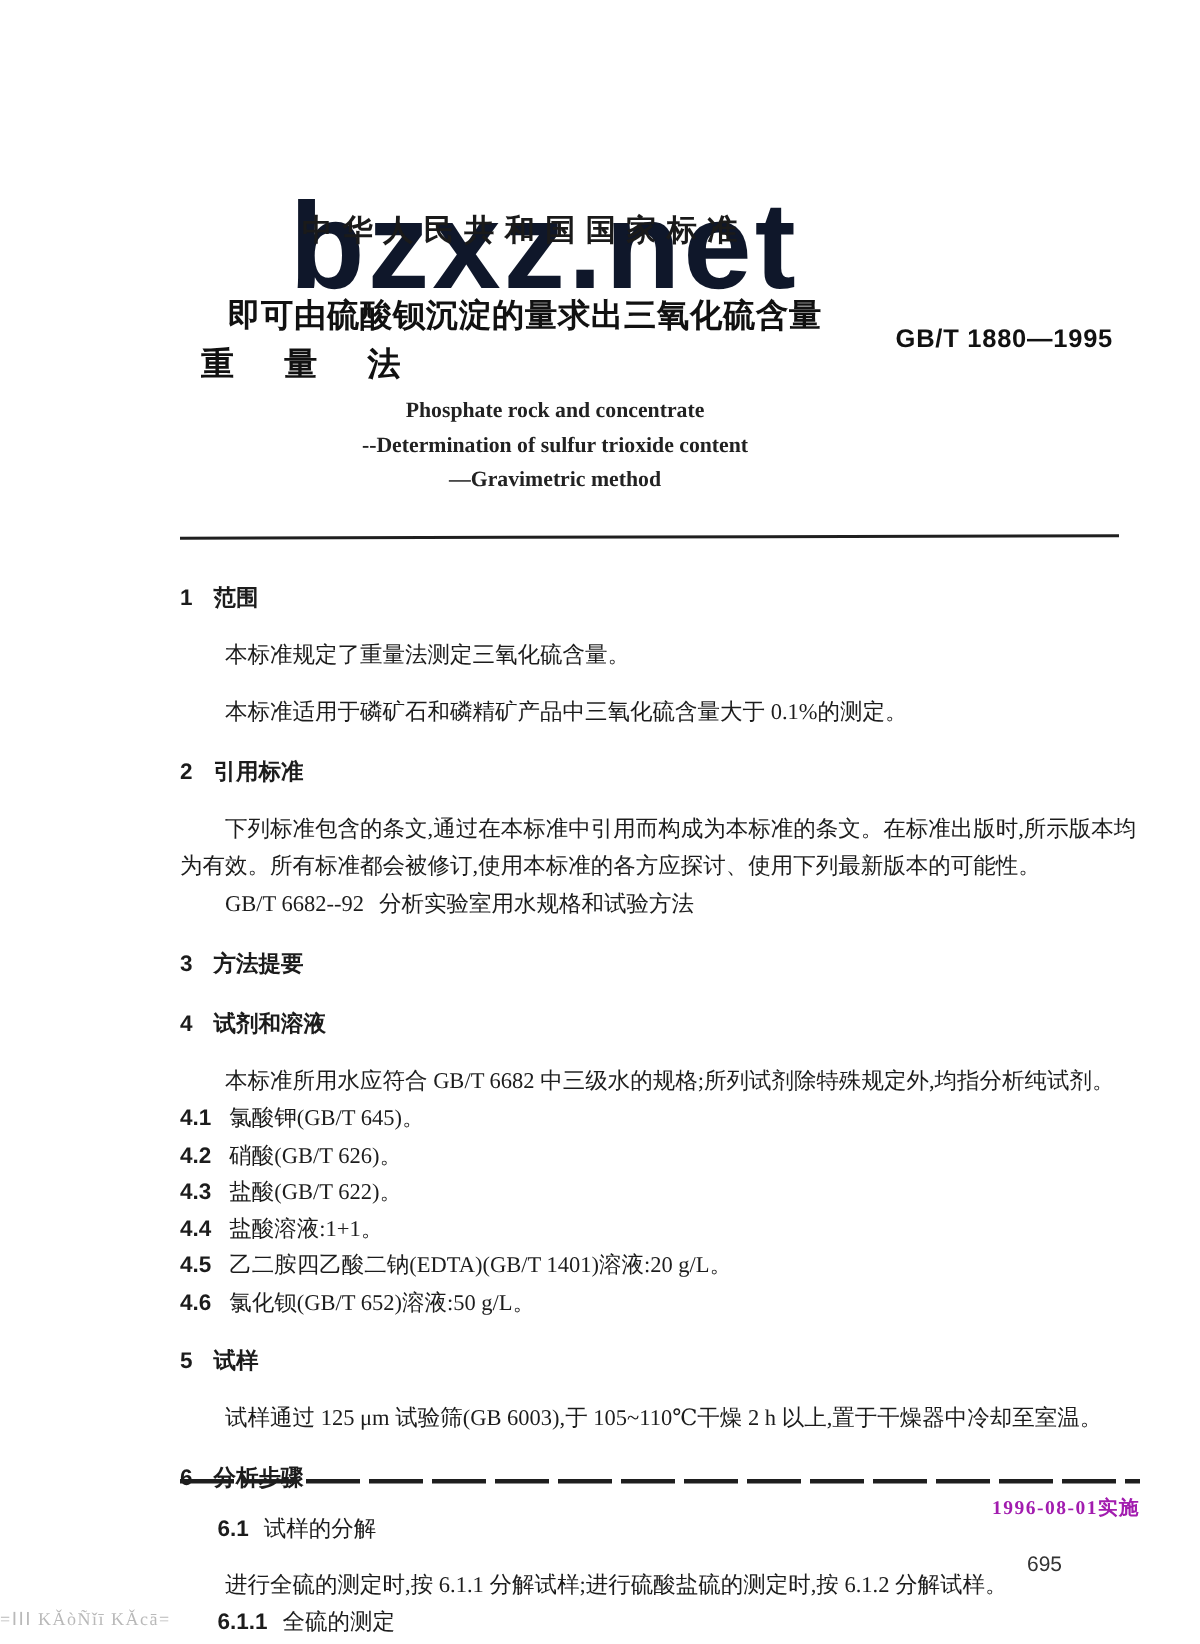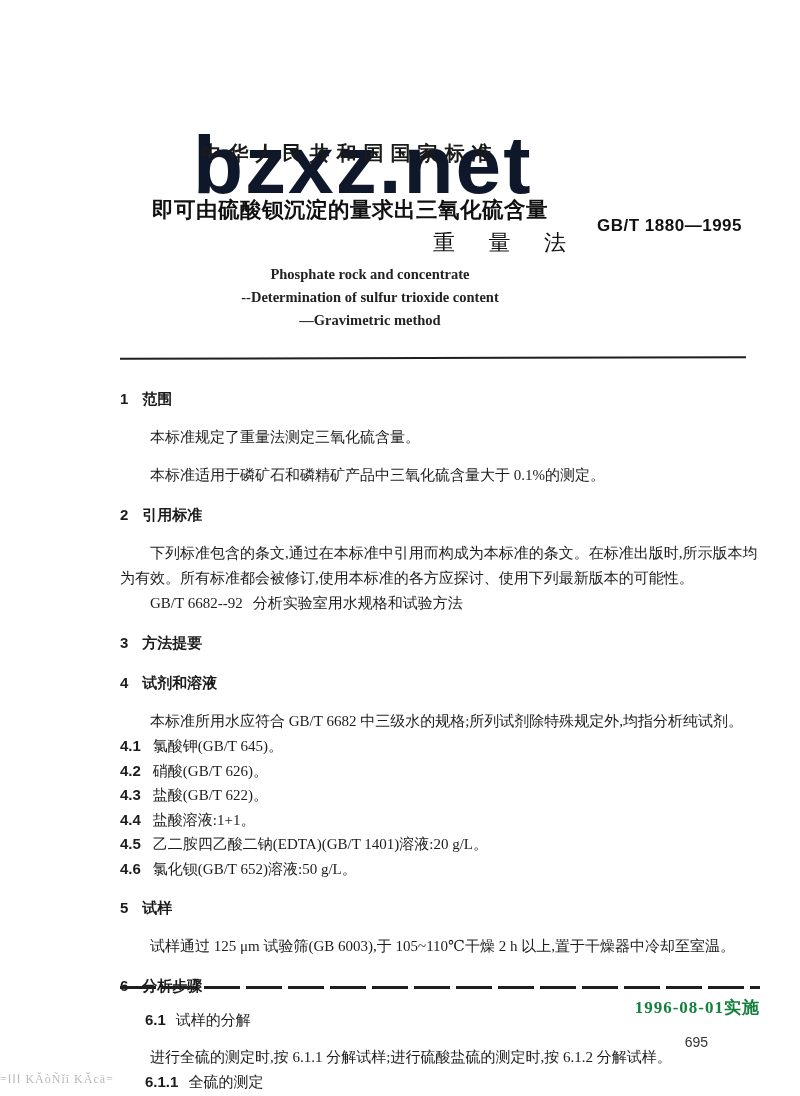--- a/index.html
+++ b/index.html
@@ -35,21 +35,21 @@
     text-align: center; font-weight: bold; font-size: 20px;
     letter-spacing: 7px; color: #1a1a1a;
   }
   .title-cn-1 {
     position: absolute; left: 120px; width: 460px; top: 195px;
     text-align: center; font-weight: bold; font-size: 21.5px;
     letter-spacing: 0.5px; color: #111;
   }
   .title-cn-2 {
     position: absolute; left: 120px; width: 460px; top: 228px;
-    text-align: right; font-weight: normal; font-size: 22px;
+    text-align: left; font-weight: bold; font-size: 22px;
     letter-spacing: 14px; text-indent: 14px; color: #111;
   }
   .std-code {
     position: absolute; right: 58px; top: 216px;
     font-weight: bold; font-size: 17px; letter-spacing: 0.5px; color: #111;
     font-family: "Liberation Sans", sans-serif;
   }
   .title-en { 
     position: absolute; left: 120px; width: 500px;
     text-align: center; font-weight: bold; font-size: 14.5px; color: #222;
@@ -86,21 +86,21 @@
   .footer-rule {
     position: absolute; left: 120px; top: 986px; width: 640px; height: 3px;
     background: repeating-linear-gradient(90deg, #1e1e1e 0 36px, transparent 36px 42px);
   }
   .footer-approval {
     position: absolute; left: 120px; top: 996px;
     font-weight: bold; font-size: 16.5px; letter-spacing: 1px; color: #111;
   }
   .footer-impl {
     position: absolute; right: 40px; top: 996px;
-    font-weight: bold; font-size: 17px; letter-spacing: 1px; color: #15803d; text-align: center;
+    font-weight: bold; font-size: 13px; letter-spacing: 1px; color: #a21caf; text-align: center;
   }
   .page-number {
     position: absolute; right: 92px; top: 1034px;
     font-size: 14px; color: #333;
     font-family: "Liberation Sans", sans-serif;
   }
 </style>
 </head>
 <body>
 

